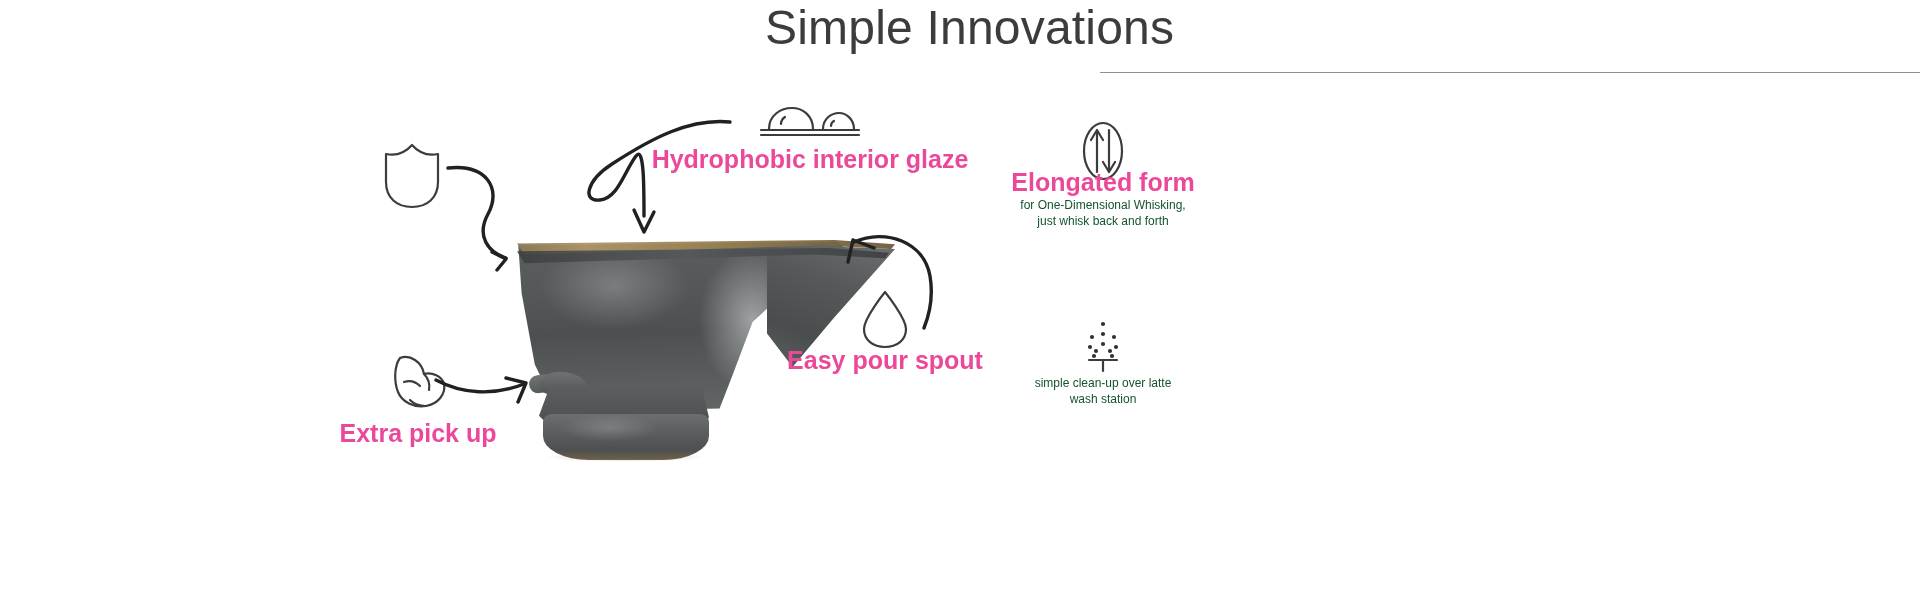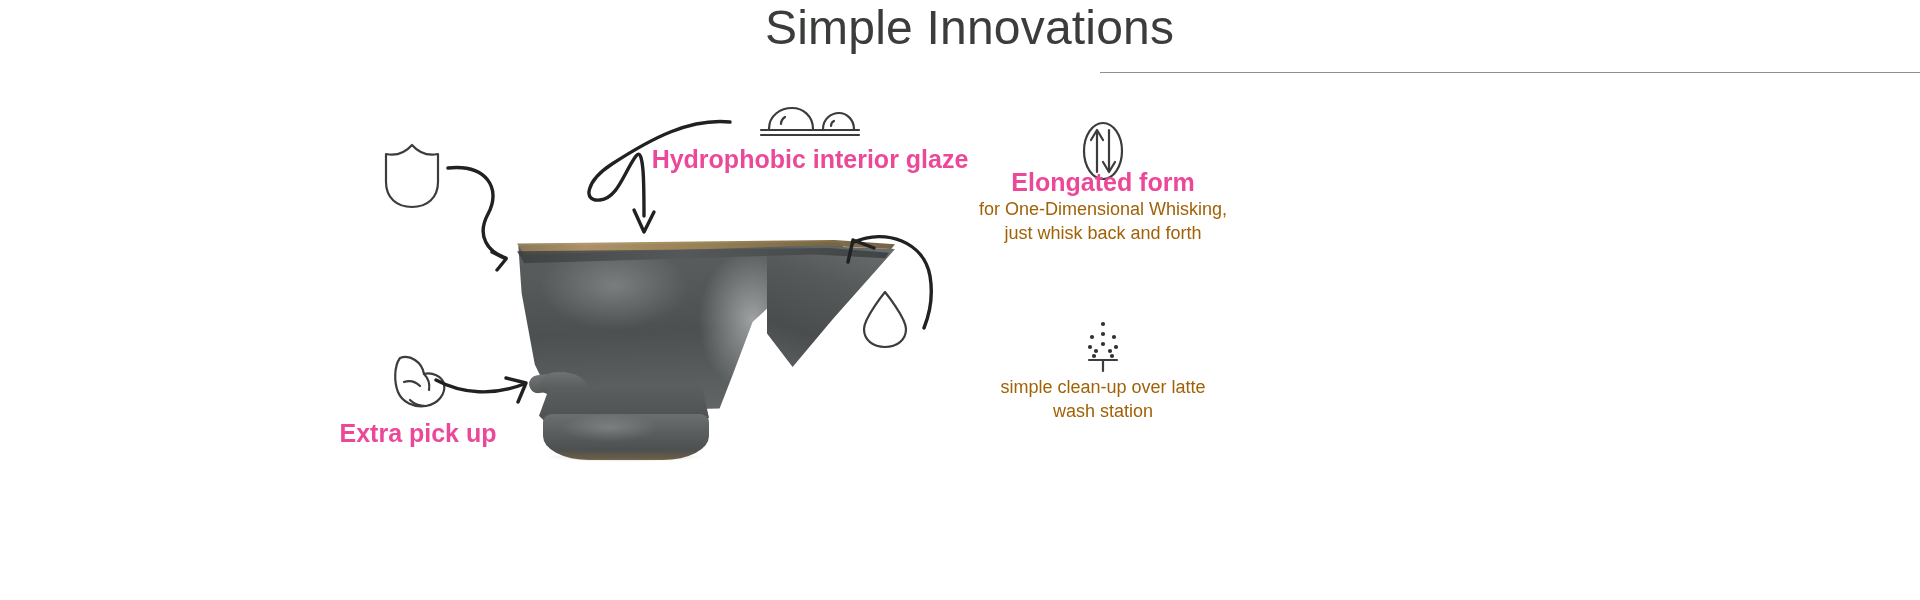--- a/index.html
+++ b/index.html
@@ -21,21 +21,21 @@
     position:absolute;left:1100px;top:72px;width:820px;height:1px;
     background:#8d918d;
   }
 
   
   .callout{position:absolute;text-align:center;}
   .callout .head{
     font-size:25px;font-weight:700;color:#ec4899;white-space:nowrap;line-height:1.25;
   }
   .callout .sub{
-    font-size:18px;font-weight:400;color:#a16207;line-height:1.33;white-space:nowrap;
+    font-size:12px;font-weight:400;color:#14532d;line-height:1.33;white-space:nowrap;
   }
   .icon-box{position:absolute;}
 
   
   #bowl{position:absolute;left:505px;top:228px;width:400px;height:240px;}
   .bowl-body{
     position:absolute;left:10px;top:14px;width:330px;height:170px;
     background:
       radial-gradient(ellipse 120px 70px at 30% 26%, rgba(255,255,255,.22), rgba(255,255,255,0) 62%),
       radial-gradient(ellipse 90px 120px at 72% 46%, rgba(225,228,228,.55), rgba(225,228,228,0) 60%),
@@ -144,20 +144,23 @@
     <svg width="170" height="135" viewBox="0 0 170 135">
       <path class="arrow" d="M152 10 C112 6 74 26 34 52 C8 69 4 90 22 88 C40 86 46 60 58 44 C66 33 66 74 66 104"></path>
       <path class="arrow" d="M56 98 L66 120 L76 100"></path>
     </svg>
   </div>
 
   <div class="icon-box" style="left:859px;top:288px;">
     <svg width="52" height="62" viewBox="0 0 52 62">
       <path class="stroke-thin" d="M26 4 C26 4 5 30 5 41 C5 52 14 59 26 59 C38 59 47 52 47 41 C47 30 26 4 26 4 Z"></path>
     </svg>
+  </div>
+  <div class="callout" style="left:775px;top:345px;width:220px;">
+    <div class="head">Easy pour spout</div>
   </div>
   <div class="icon-box" style="left:838px;top:228px;">
     <svg width="110" height="110" viewBox="0 0 110 110">
       <path class="arrow" d="M16 14 C48 0 86 14 92 48 C96 72 90 90 86 100"></path>
       <path class="arrow" d="M10 34 L15 12 L36 20"></path>
     </svg>
   </div>
 
   <div class="icon-box" style="left:388px;top:352px;">
     <svg width="68" height="62" viewBox="0 0 68 62">

